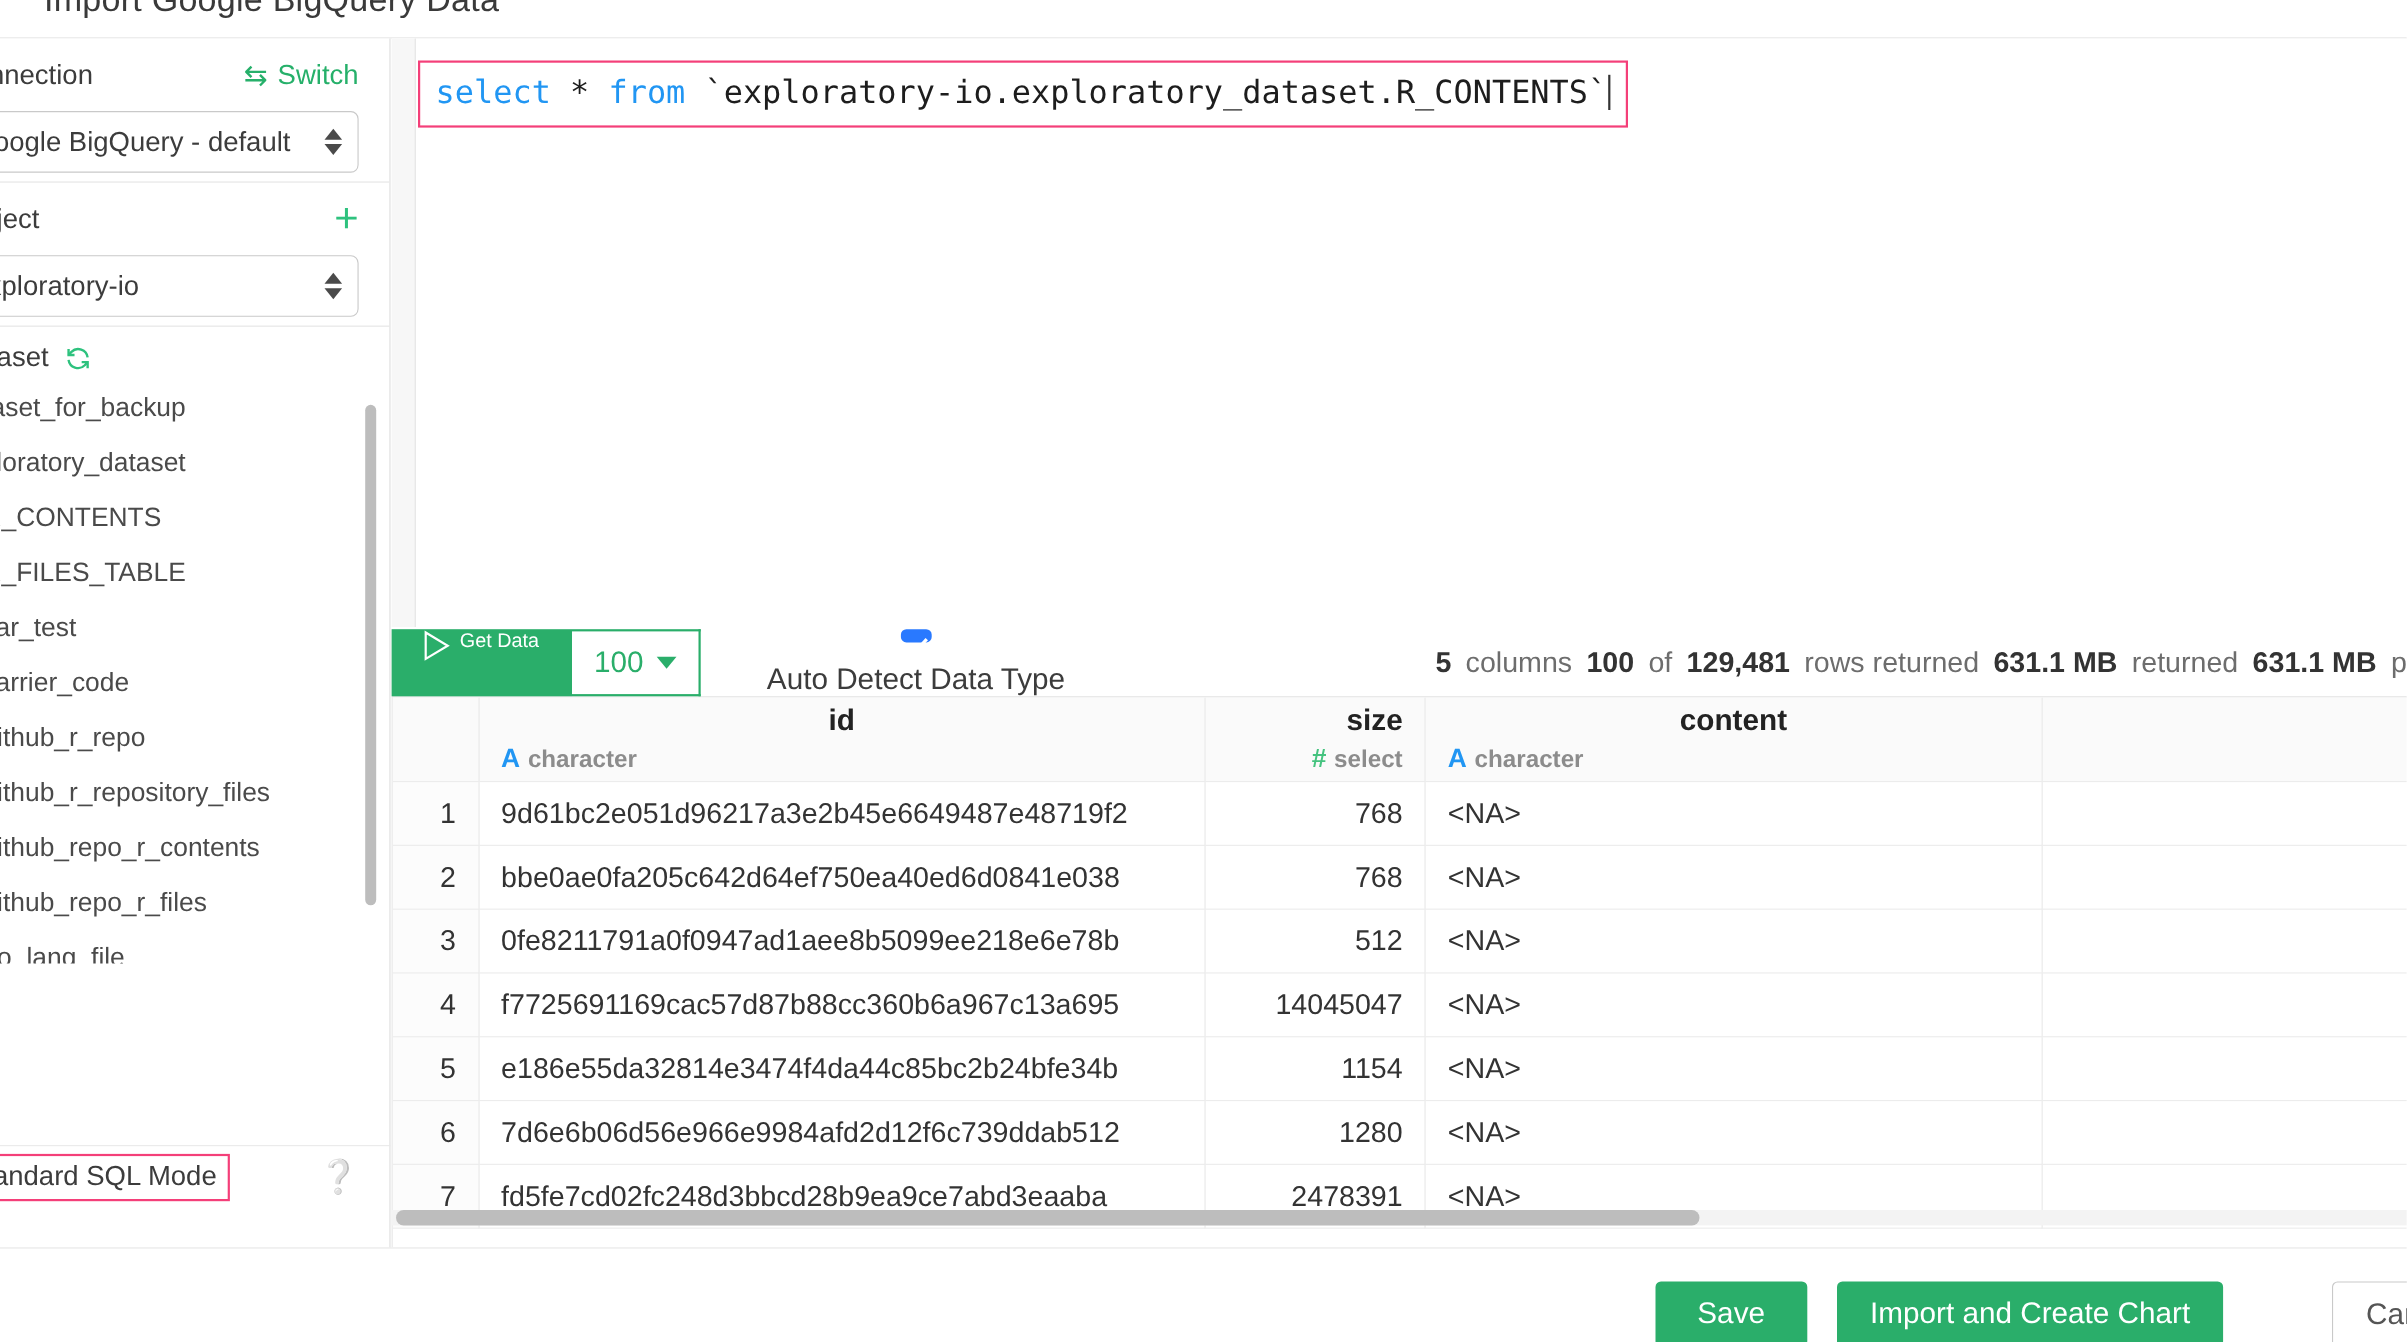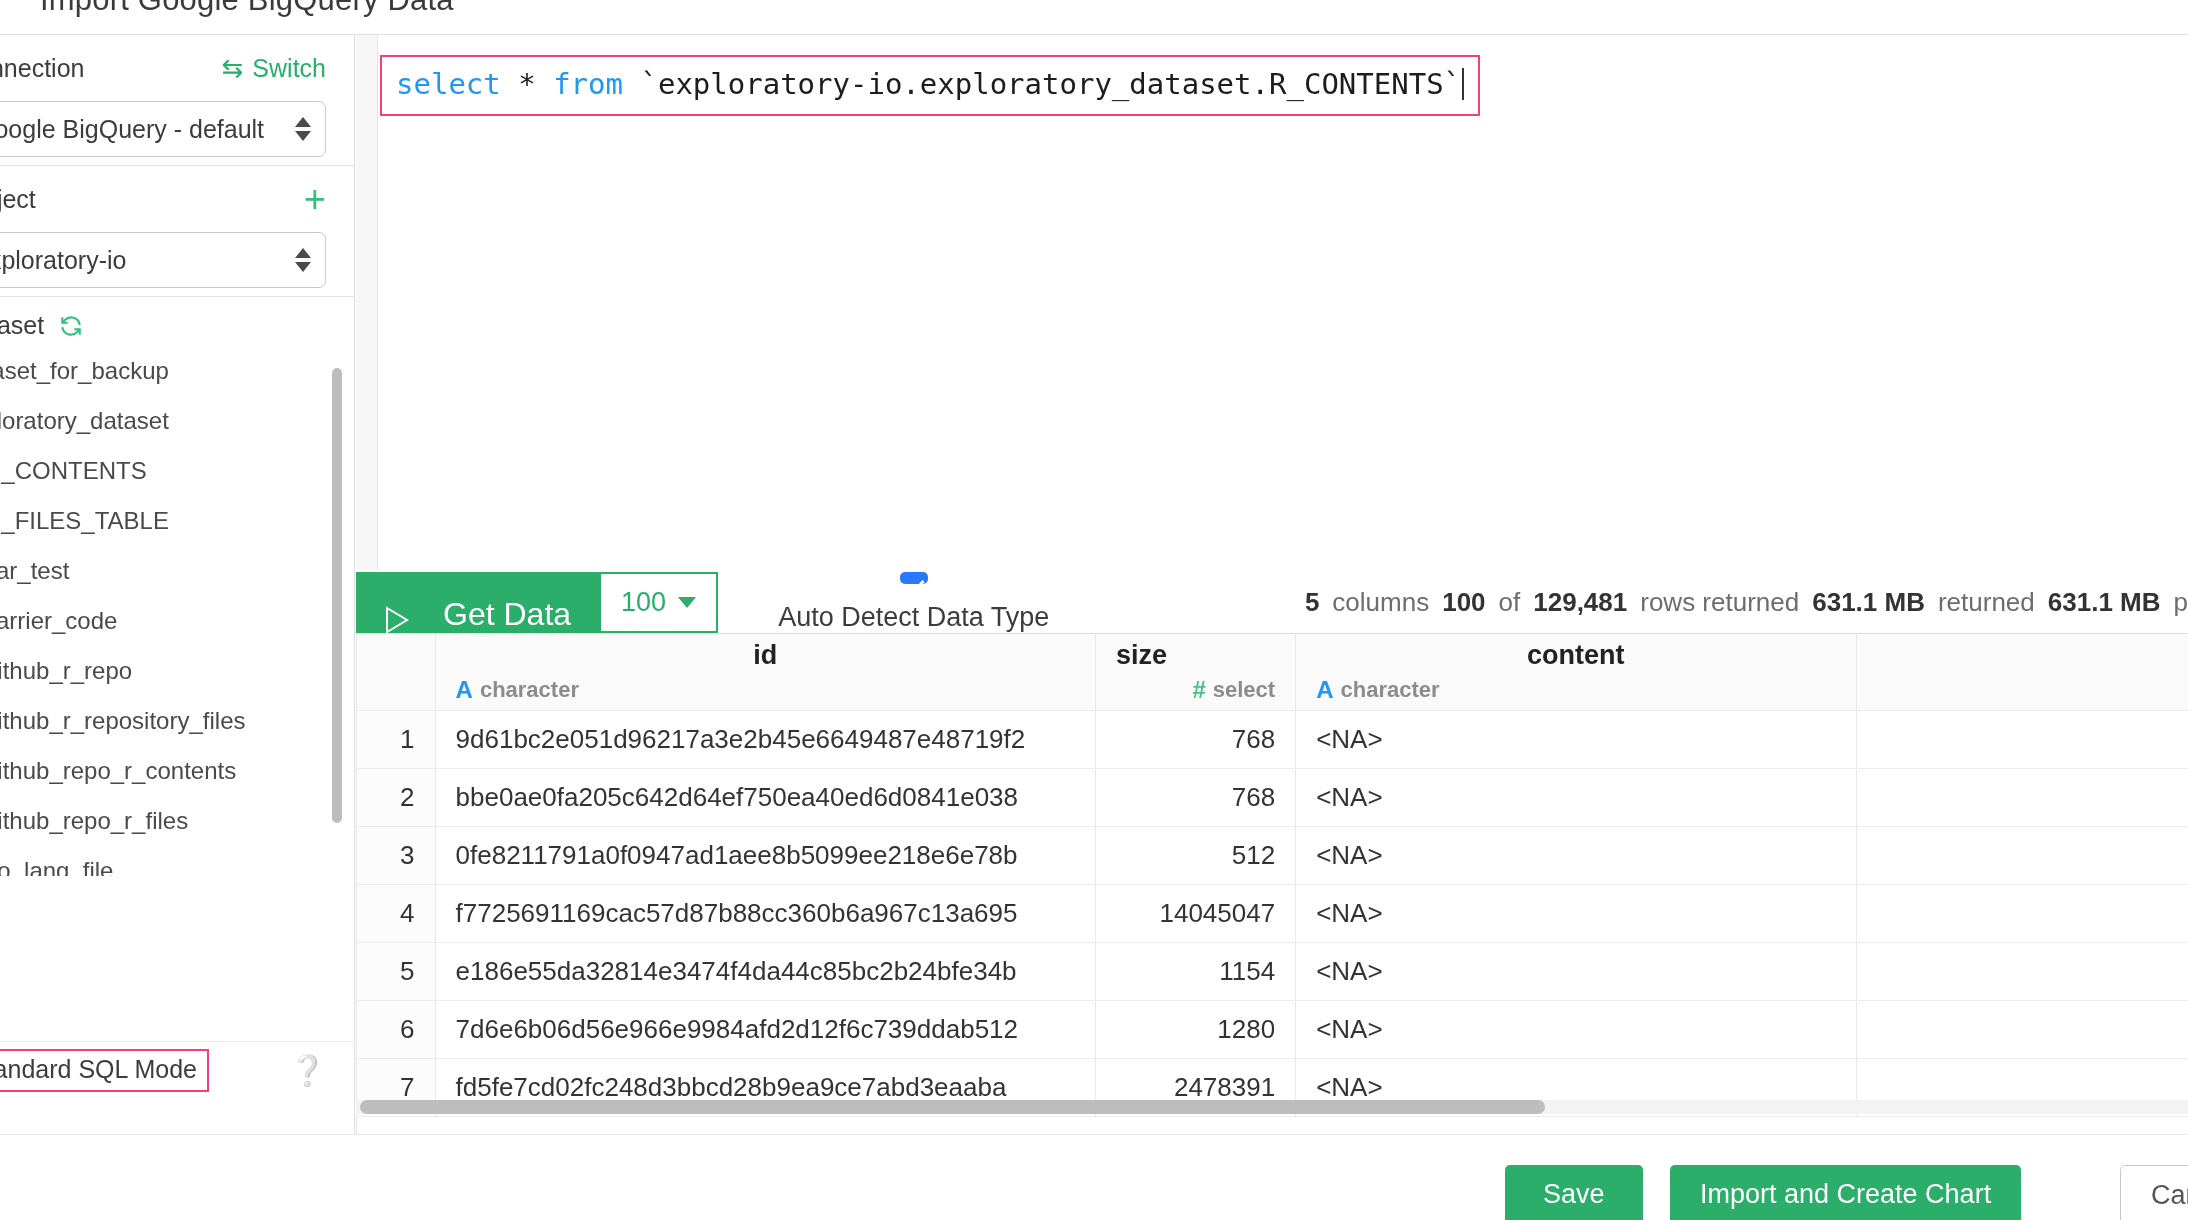--- a/index.html
+++ b/index.html
@@ -120,23 +120,23 @@
   }
 
   
   .toolbar {
     position: absolute; left: 356px; top: 572px;
     width: 1832px; height: 62px;
     display: flex; align-items: stretch;
     border-bottom: 1px solid #e0e0e0;
   }
   .get-data-btn {
-    display: flex; align-items: flex-end; gap: 33px;
+    display: flex; align-items: flex-start; gap: 8px;
     background: #2aae6a; color: #fff; padding: 0 30px 0 28px;
-    font-size: 32px; cursor: pointer; border: none;
+    font-size: 18px; cursor: pointer; border: none;
   }
   .play-outline {
     width: 26px; height: 28px; position: relative;
   }
   .play-outline svg { display: block; }
   .limit-box {
     display: flex; align-items: center; gap: 12px;
     border: 2px solid #2aae6a; border-left: none; background: #fff;
     color: #2aae6a; font-size: 27px; padding: 0 20px; cursor: pointer;
   }
@@ -183,21 +183,21 @@
   .type-hash { color:#45c37f; font-weight:700; font-size: 24px; }
   .col-rownum { width: 78px; }
   .col-id { width: 660px; }
   .col-size { width: 200px; }
   .col-content { width: 560px; }
   .col-rest { width: 600px; }
   tbody td { height: 58px; }
   .rownum { text-align: right; color: #555; background: #fcfcfc; font-size: 25px; }
   .num { text-align: right; }
   .na { color: #b8b8b8; }
-  .t-right { text-align: left; }
+  .t-right { text-align: right; }
 
   .hscroll-track {
     position: absolute; left: 356px; top: 1100px; width: 1832px; height: 14px;
     background: #f3f3f3;
   }
   .hscroll-thumb {
     position: absolute; left: 360px; top: 1100px; width: 1185px; height: 14px;
     background: #bdbdbd; border-radius: 7px;
   }
 

